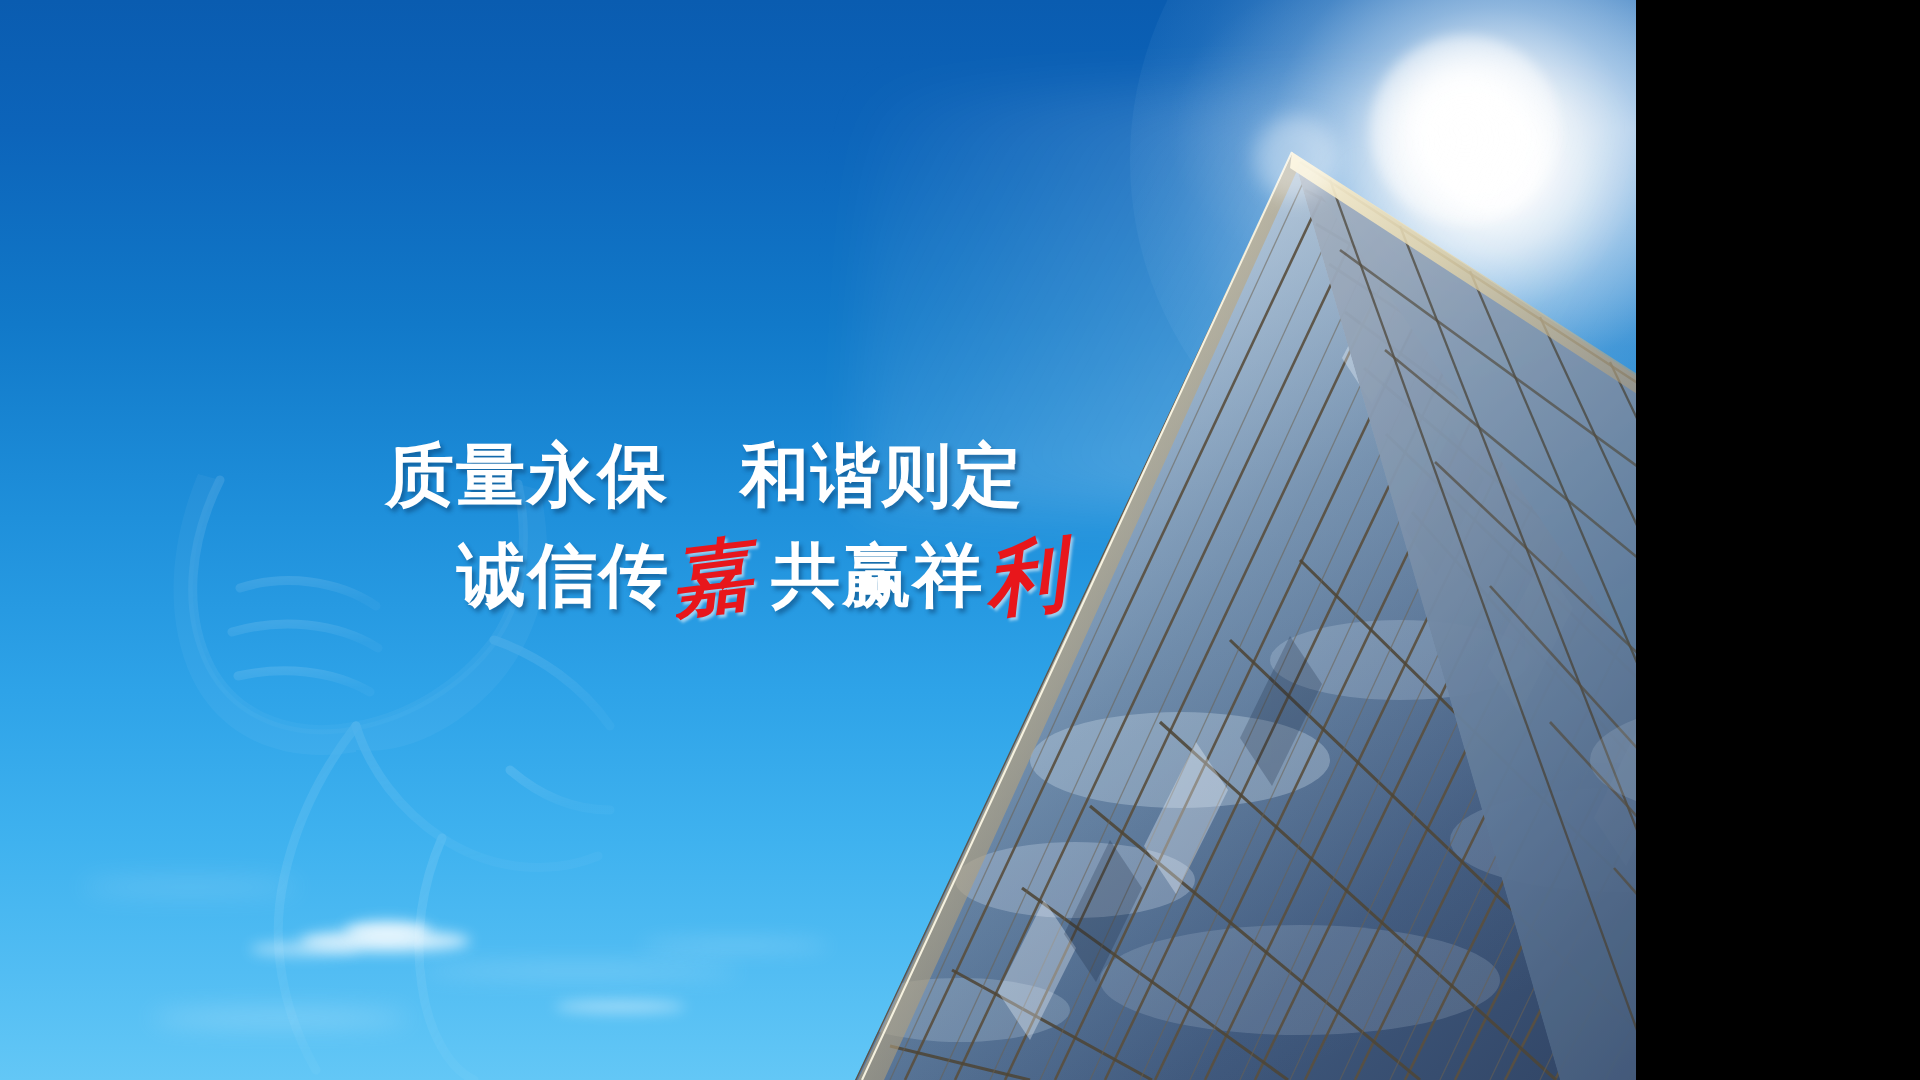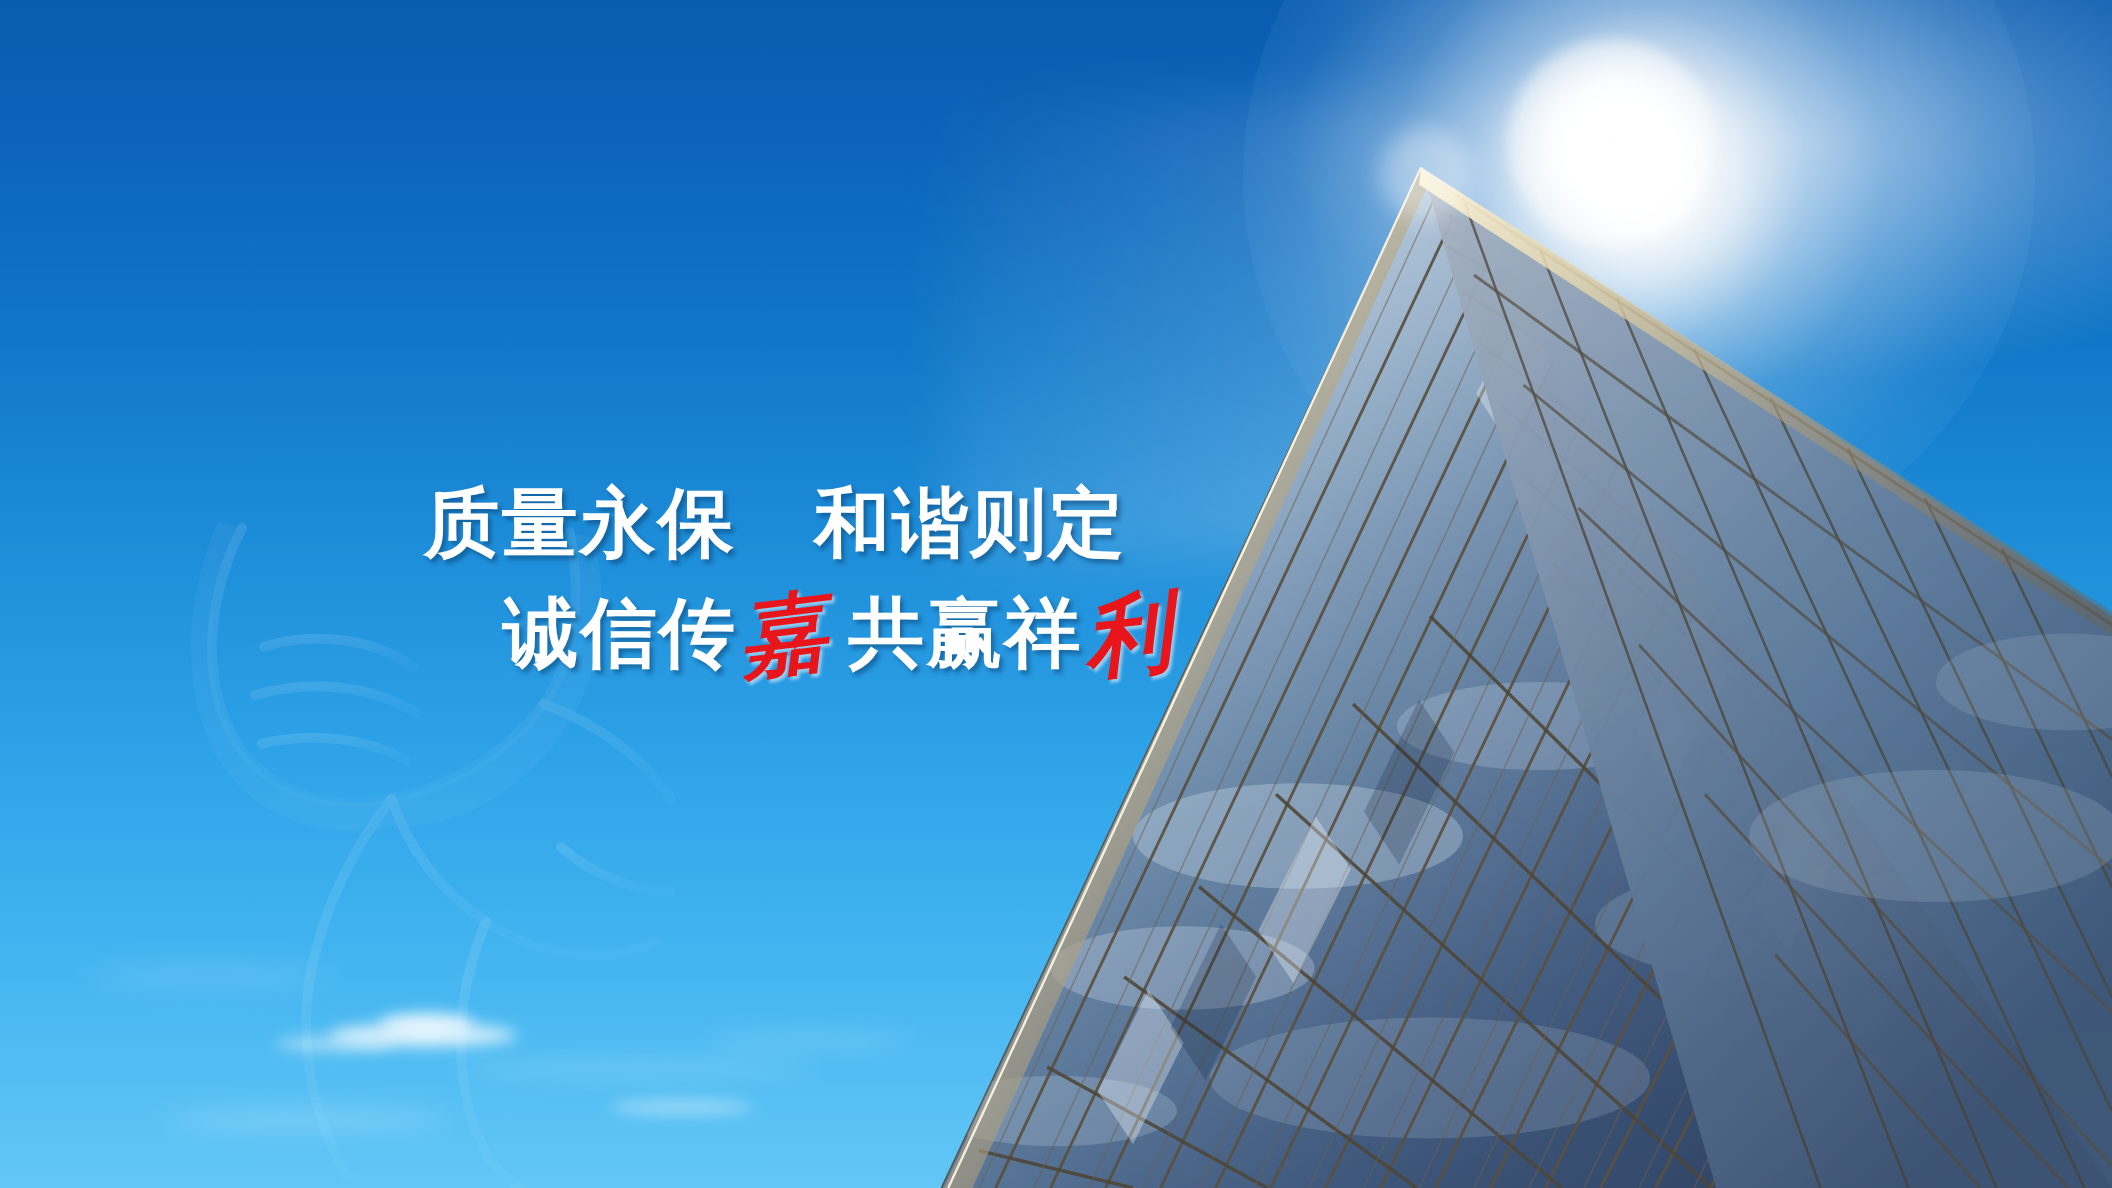--- a/index.html
+++ b/index.html
@@ -1,19 +1,19 @@
 <!DOCTYPE html>
 <html><head>
 <meta charset="utf-8">
 <title>Banner</title>
 <style>
   html,body{margin:0;padding:0;background:#000;}
   #stage{
     position:relative;
-    width:1920px;height:1080px;
+    width:1636px;height:1080px;
     overflow:hidden;
     font-family:"Liberation Sans","DejaVu Sans",sans-serif;
     background:linear-gradient(180deg,
         #0a5cb0 0%,
         #0c64ba 12%,
         #1179c9 30%,
         #1f90db 48%,
         #2ea3e8 64%,
         #3fb2ef 78%,
         #52bdf3 90%,

